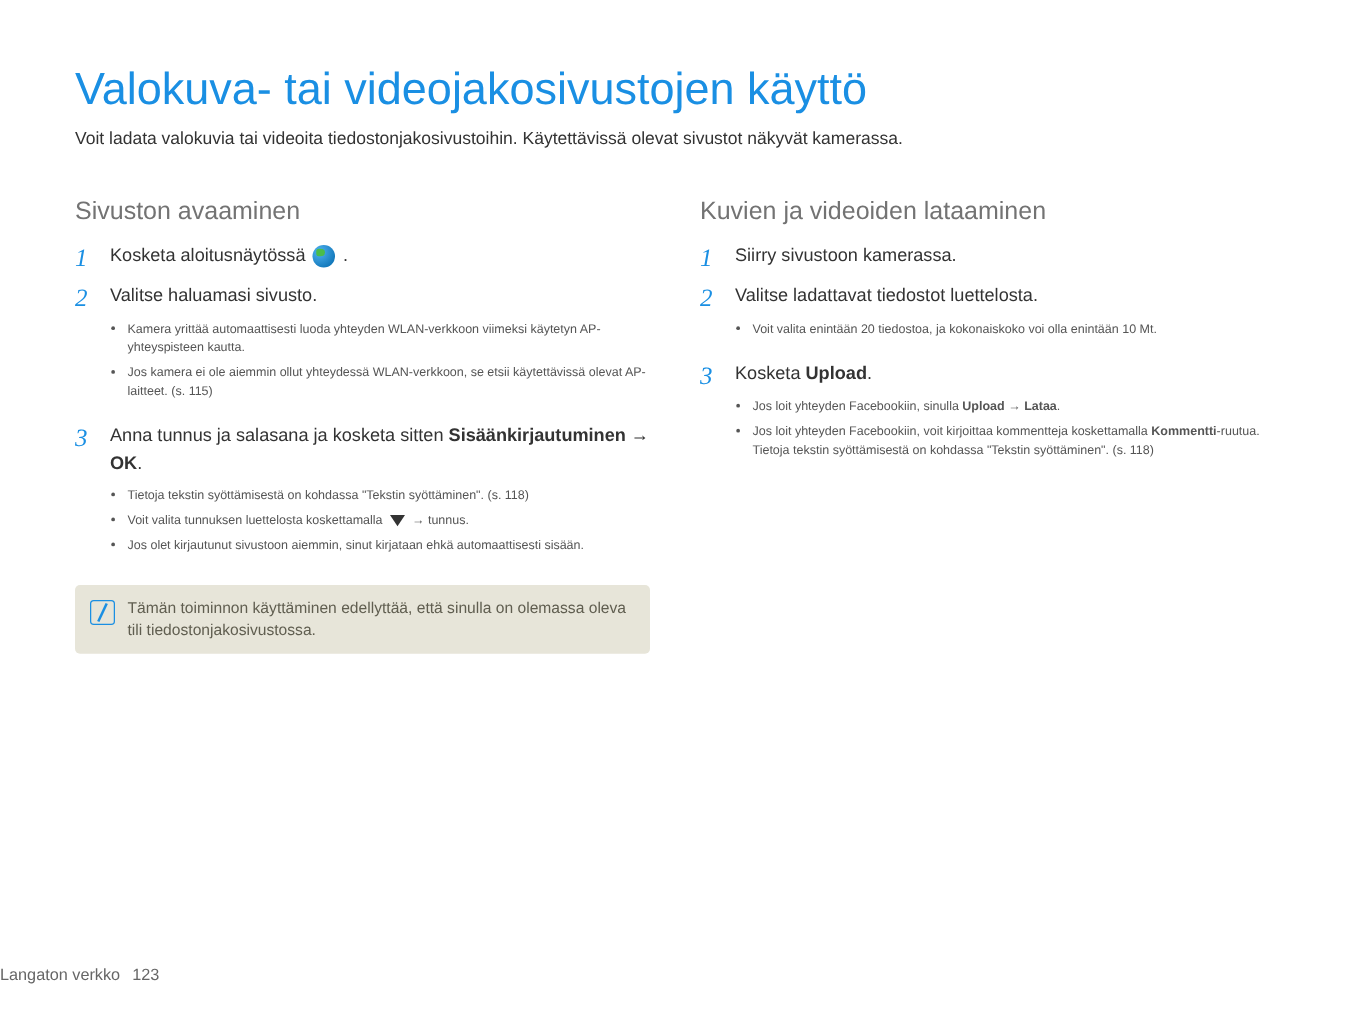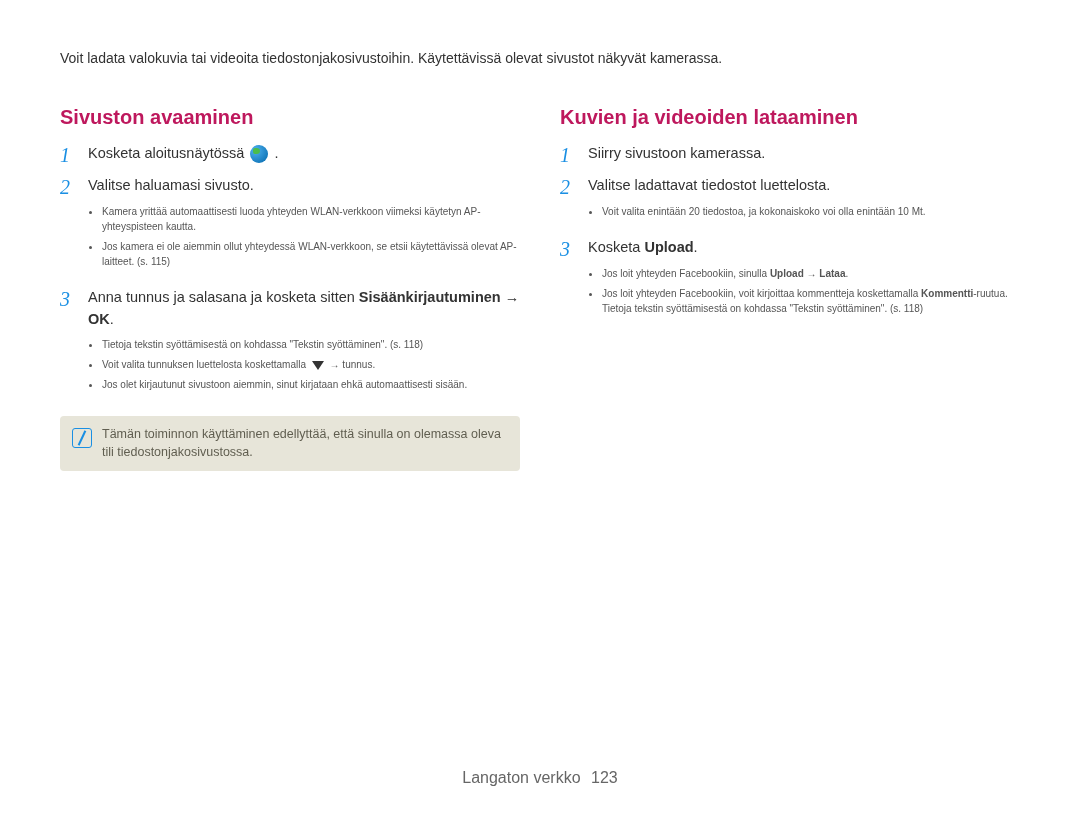--- a/index.html
+++ b/index.html
@@ -32,22 +32,22 @@
   }
   .columns {
     display: flex;
     gap: 40px;
   }
   .column {
     width: 470px;
   }
   .section-title {
     font-size: 20px;
-    color: #be185d;
-    font-weight: 700;
+    color: #737373;
+    font-weight: 400;
     margin: 0 0 14px 0;
   }
   .step {
     display: flex;
     margin-bottom: 8px;
     line-height: 1.5;
   }
   .step-num {
     font-style: italic;
     color: #1a8fe3;
@@ -139,31 +139,32 @@
     border-right: 6px solid transparent;
     border-top: 9px solid #333;
     vertical-align: middle;
     margin: 0 3px;
   }
   .footer {
     position: absolute;
     bottom: 28px;
     left: 0;
     width: 100%;
-    text-align: center;
-    font-size: 16px;
+    text-align: left;
+    font-size: 13px;
     color: #666;
   }
   .footer .page-num { margin-left: 6px; }
 </style>
 </head>
 <body>
 
 <div class="page">
 
+  <h1 class="page-title">Valokuva- tai videojakosivustojen käyttö</h1>
   <p class="page-intro">Voit ladata valokuvia tai videoita tiedostonjakosivustoihin. Käytettävissä olevat sivustot näkyvät kamerassa.</p>
 
   <div class="columns">
 
     <div class="column">
       <h2 class="section-title">Sivuston avaaminen</h2>
 
       <div class="step">
         <div class="step-num">1</div>
         <div class="step-body">

